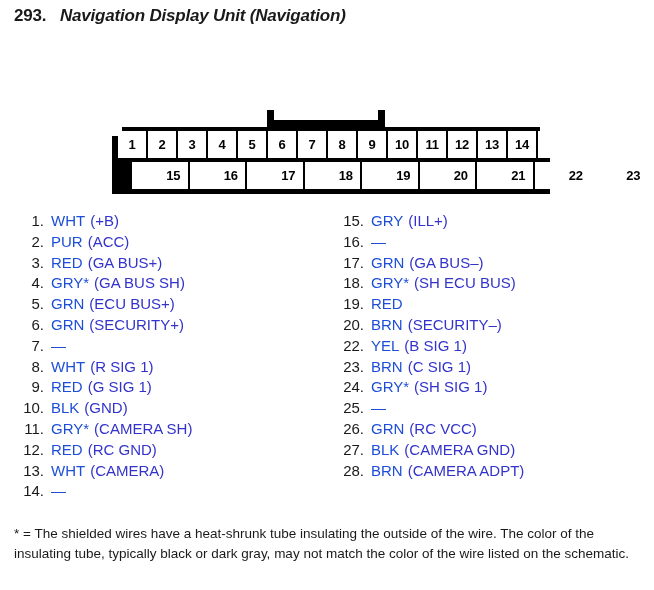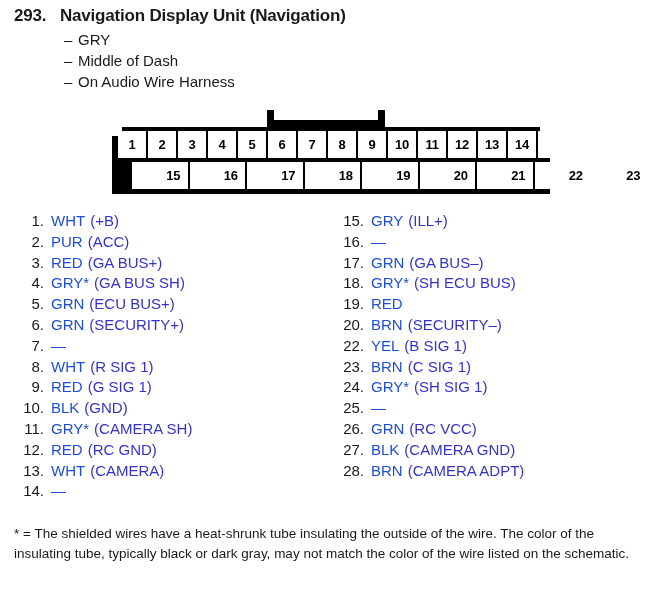--- a/index.html
+++ b/index.html
@@ -32,20 +32,21 @@
     font-size: 17px;
     font-weight: bold;
     letter-spacing: -0.2px;
     width: 46px;
     flex: none;
   }
   .header-name {
     font-size: 17px;
     font-weight: bold;
     letter-spacing: -0.2px;
+    font-style: italic;
   }
   .header-sublist {
     margin-top: 3px;
     padding-left: 50px;
   }
   .header-subitem {
     font-size: 15px;
     line-height: 21px;
     white-space: nowrap;
   }
@@ -194,31 +195,20 @@
     text-align: left;
   }
 </style>
 </head>
 <body>
 
 <div class="header">
   <div class="header-title-row">
     <span class="header-num">293.</span>
     <span class="header-name">Navigation Display Unit (Navigation)</span>
-  </div>
-  <div class="header-sublist">
-    <div class="header-subitem">
-      <span class="dash-lead">–</span><span>GRY</span>
-    </div>
-    <div class="header-subitem">
-      <span class="dash-lead">–</span><span>Middle of Dash</span>
-    </div>
-    <div class="header-subitem">
-      <span class="dash-lead">–</span><span>On Audio Wire Harness</span>
-    </div>
   </div>
 </div>
 
 <div class="connector-wrap">
 
   <div class="latch">
     <div class="latch-post left"></div>
     <div class="latch-post right"></div>
     <div class="latch-bar"></div>
   </div>

